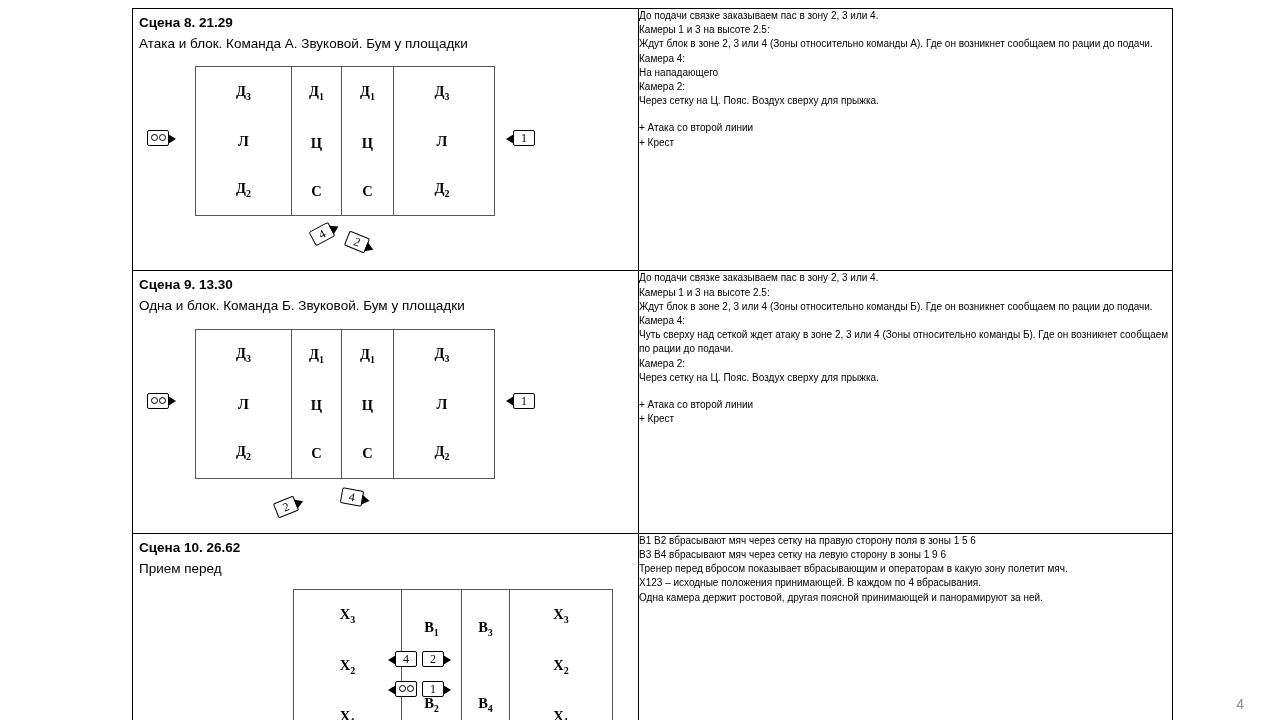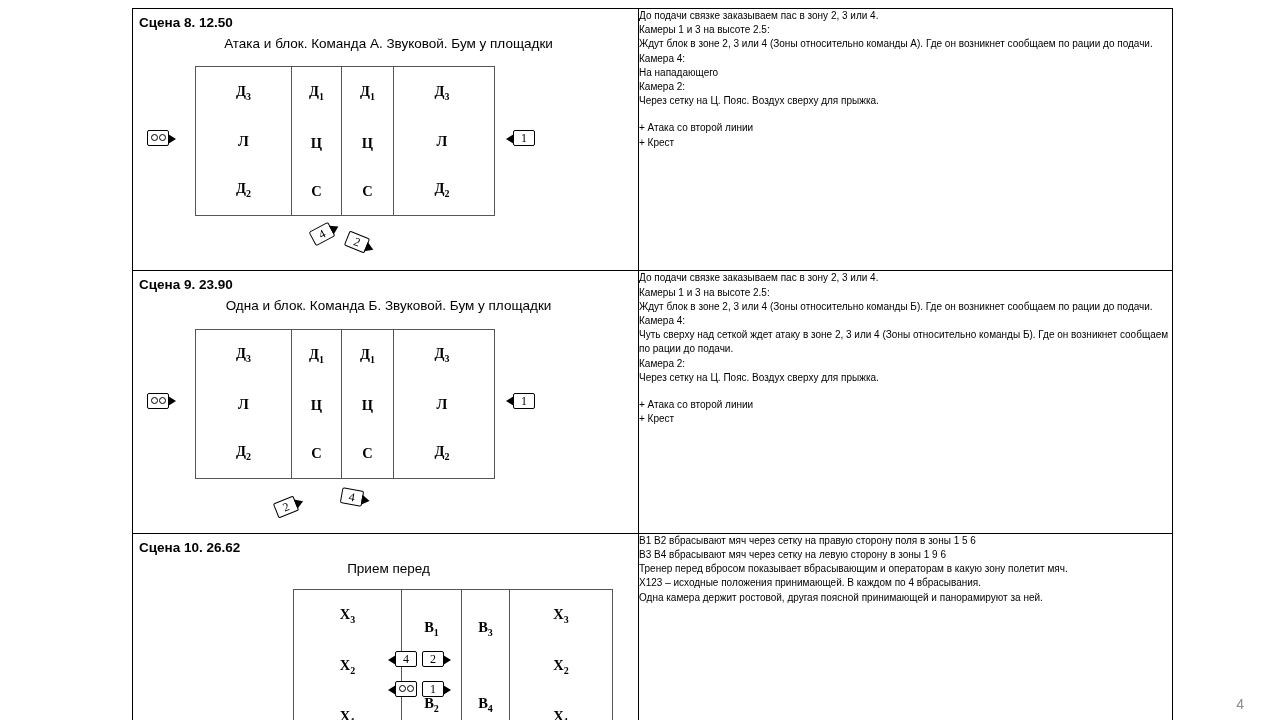--- a/index.html
+++ b/index.html
@@ -43,21 +43,20 @@
   .scene-title {
     font-weight: bold;
     font-size: 13.5px;
     padding: 6px 0 0 6px;
     line-height: 1.25;
   }
   .scene-sub {
     font-size: 13.5px;
     padding: 3px 0 0 6px;
     line-height: 1.3;
-    text-align: center;
   }
   .notes {
     font-size: 10px;
     line-height: 1.42;
   }
   .notes p {
     margin: 0;
   }
   .notes .b {
     font-weight: normal;
@@ -212,21 +211,21 @@
 </style>
 </head>
 <body>
 
 <div class="page">
   <table class="scenes">
     <tbody>
 
       <tr>
         <td class="left-cell">
-          <div class="scene-title">Сцена 8. 12.50</div>
+          <div class="scene-title">Сцена 8. 21.29</div>
           <div class="scene-sub">Атака и блок. Команда А. Звуковой. Бум у площадки</div>
 
           <div class="court-wrap tall">
 
             <div class="cam" style="left:14px; top:72px;">
               <div class="cam-body">
                 <span class="lens"></span>
                   <span class="lens2"></span>
                 <span class="cam-tri-r"></span>
               </div>
@@ -288,21 +287,21 @@
             <p>Через сетку на Ц. Пояс. Воздух сверху для прыжка.</p>
             <div class="sp"></div>
             <p>+ Атака со второй линии</p>
             <p>+ Крест</p>
           </div>
         </td>
       </tr>
 
       <tr>
         <td class="left-cell">
-          <div class="scene-title">Сцена 9. 23.90</div>
+          <div class="scene-title">Сцена 9. 13.30</div>
           <div class="scene-sub">Одна и блок. Команда Б. Звуковой. Бум у площадки</div>
 
           <div class="court-wrap tall">
             <div class="cam" style="left:14px; top:72px;">
               <div class="cam-body">
                 <span class="lens"></span>
                   <span class="lens2"></span>
                 <span class="cam-tri-r"></span>
               </div>
             </div>

